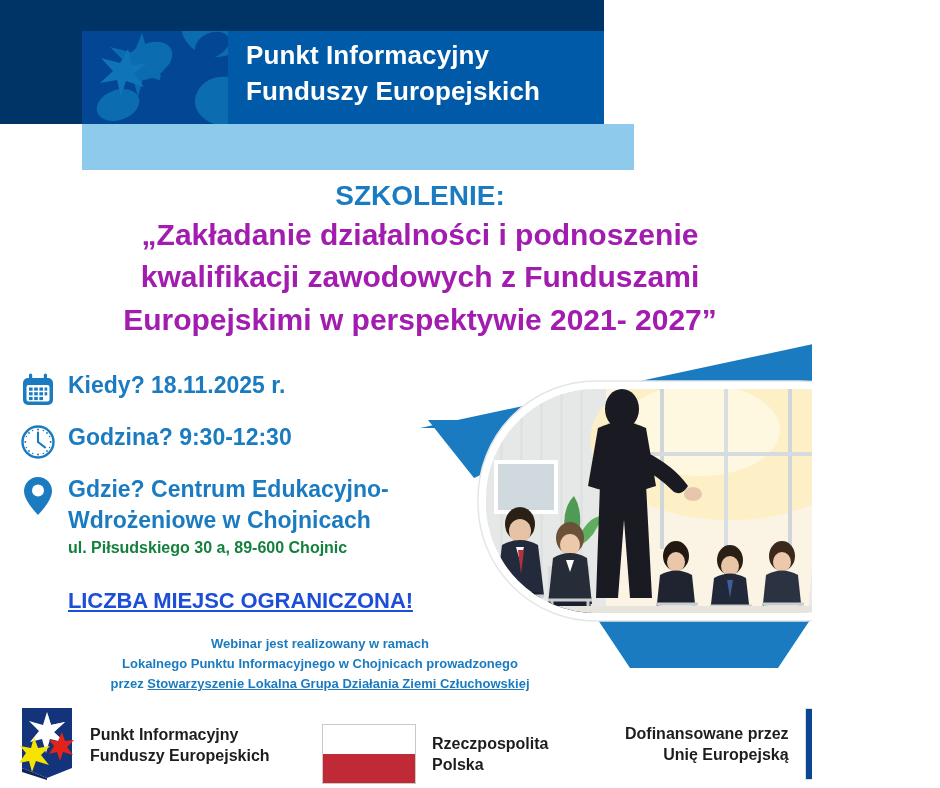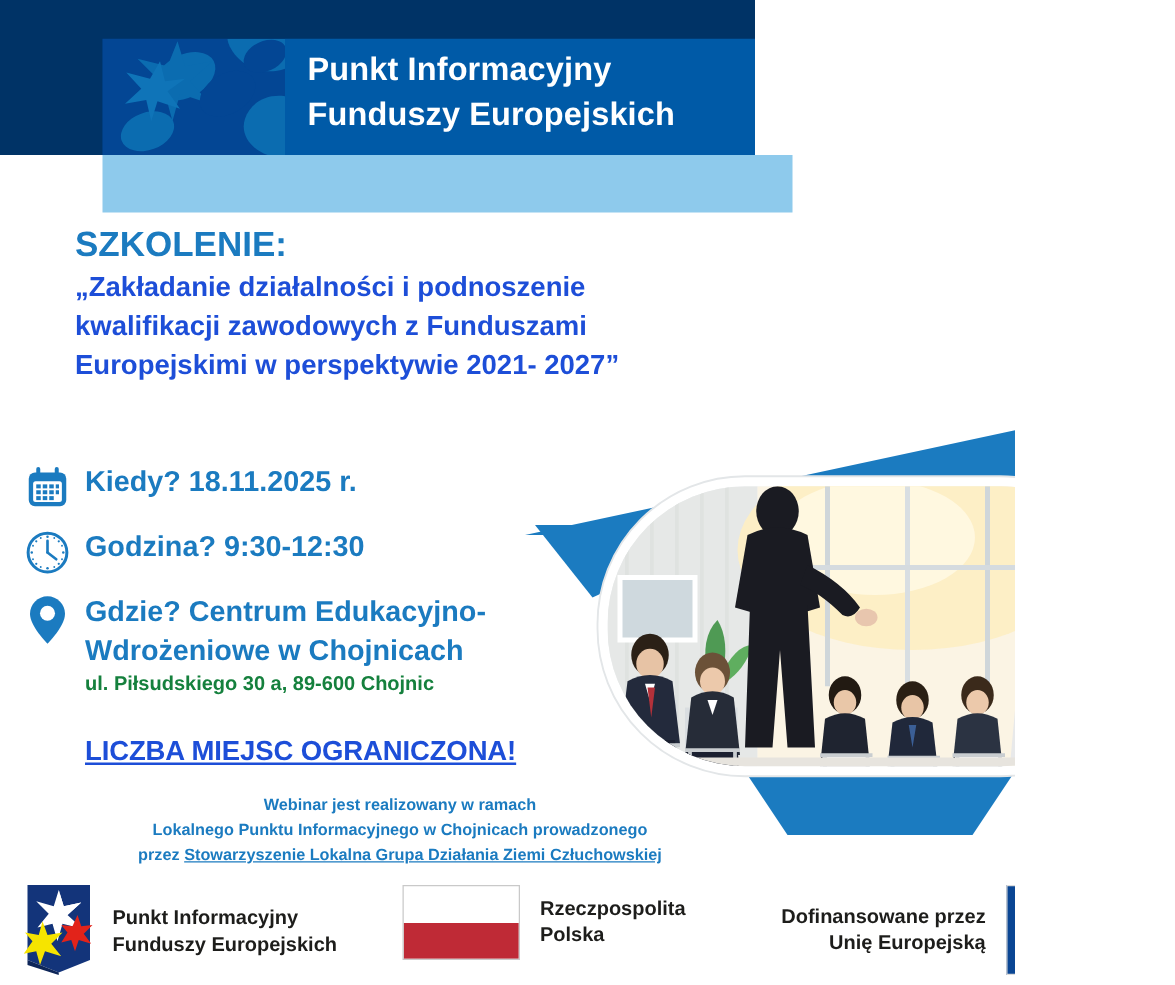--- a/index.html
+++ b/index.html
@@ -63,32 +63,33 @@
   }
 
   
   .decor { position:absolute; left:0; top:0; width:940px; height:788px; pointer-events:none; }
 
   
   .title-block {
     position: absolute;
     left: 60px; top: 178px;
     width: 720px;
+    text-align: center;
     color: #1b7bc0;
     font-weight: bold;
   }
   .t-line1 {
     font-size: 28px;
     line-height: 1.28;
     color: #1b7bc0;
   }
   .t-line2 {
-    font-size: 22px;
+    font-size: 30px;
     line-height: 1.42;
-    color: #1d4ed8;
+    color: #a21caf;
   }
 
   
   .info {
     position: absolute;
     left: 8px; top: 358px;
     width: 470px;
   }
   .info-row {
     display: flex;
@@ -149,21 +150,21 @@
   .fblock { position: absolute; display: flex; align-items: center; }
   .flabel {
     color: #1d1d1b;
     font-size: 16px;
     font-weight: bold;
     line-height: 1.32;
   }
   .flabel.r { text-align: right; }
   .f-pife { left: 18px; top: 6px; }
   .f-pife .flabel { margin-left: 14px; }
-  .f-rp   { left: 322px; top: 8px; }
+  .f-rp   { left: 322px; top: 24px; }
   .f-rp .flabel { margin-left: 16px; }
   .f-eu   { left: 613px; top: 8px; margin-left: 12px; }
   .f-eu .flabel { margin-right: 16px; }
 
   .pl-flag {
     width: 94px; height: 60px;
     border: 1px solid #c9c9c9;
     box-sizing: border-box;
     background: linear-gradient(to bottom, #ffffff 0 50%, #bf2a36 50% 100%);
   }

